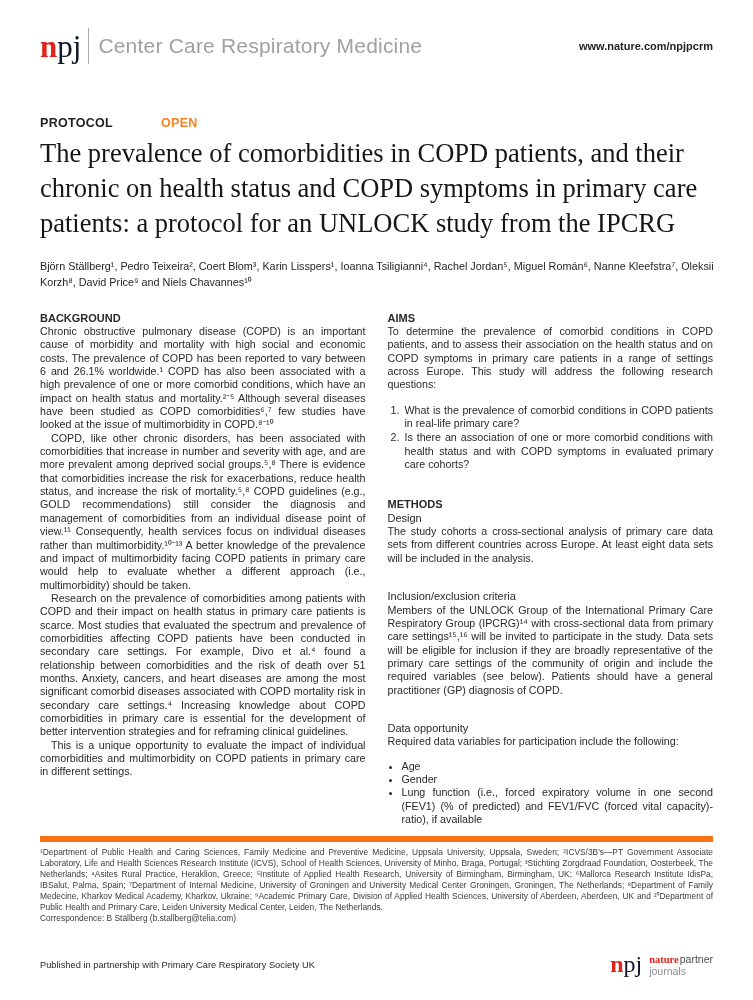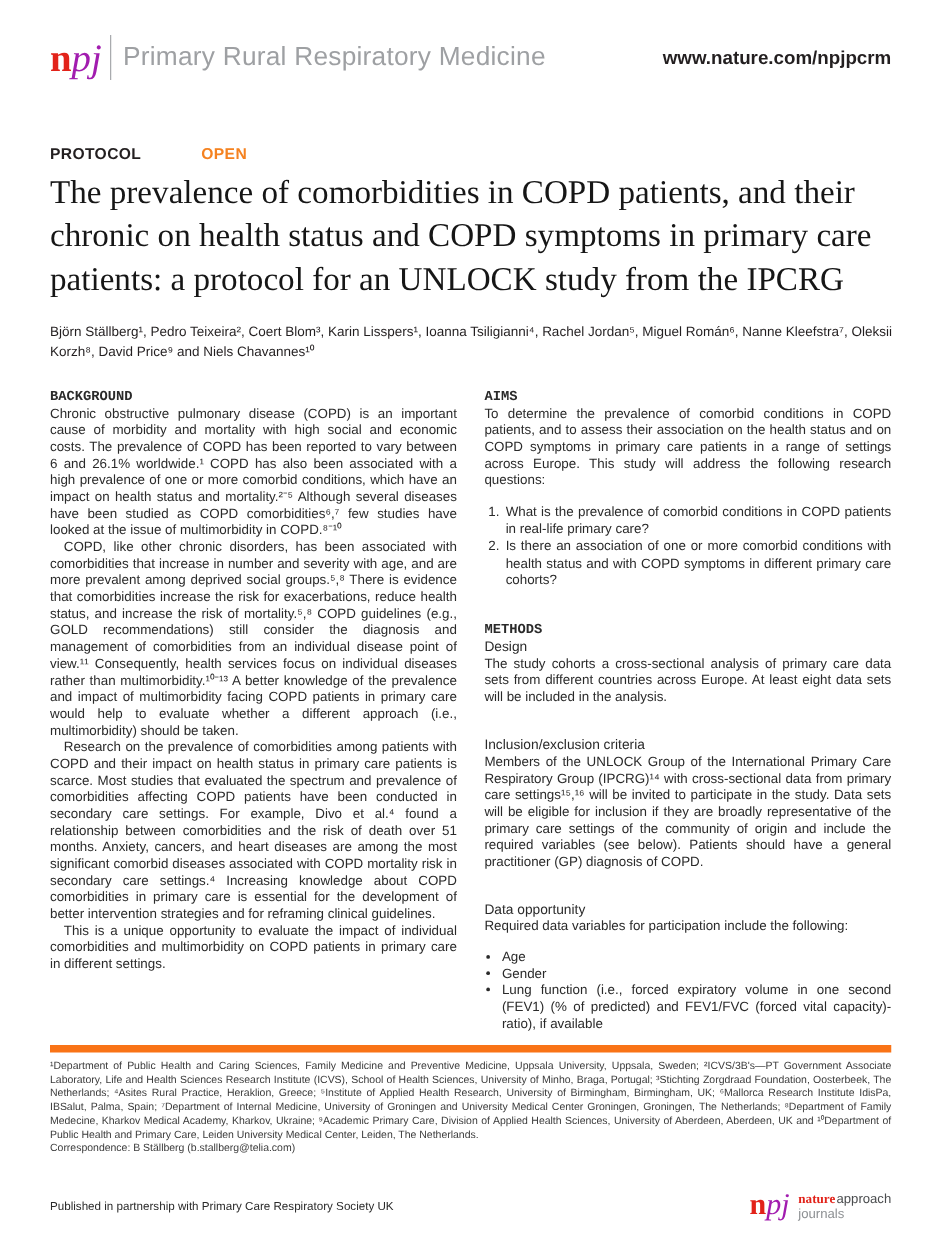--- a/index.html
+++ b/index.html
@@ -5,41 +5,41 @@
   html,body{margin:0;padding:0;background:#ffffff;}
   body{font-family:"Liberation Sans",sans-serif;color:#231f20;}
   .page{position:relative;width:753px;height:1000px;background:#fff;overflow:hidden;}
   .inner{padding:0 40px;}
 
   
   .masthead{display:flex;align-items:center;justify-content:space-between;padding-top:28px;}
   .brand{display:flex;align-items:center;}
   .npj{font-family:"Liberation Serif",serif;font-size:31px;line-height:1;}
   .npj .n{color:#e2231a;font-weight:700;}
-  .npj .pj{color:#a21caf;font-weight:400;font-style:italic;}
+  .npj .pj{color:#0f172a;font-weight:400;}
   .brand-divider{width:1px;height:36px;background:#a9abae;margin:0 9px 0 7px;}
   .journal-name{font-size:21px;color:#9ea0a3;letter-spacing:.2px;}
-  .site-url{font-size:15px;font-weight:700;color:#231f20;}
+  .site-url{font-size:11px;font-weight:700;color:#231f20;}
 
   
   .kicker-row{margin-top:52px;display:flex;align-items:flex-end;gap:48px;}
   .kicker{font-size:12.5px;font-weight:700;letter-spacing:.3px;color:#231f20;}
   .open-tag{font-size:12.5px;font-weight:700;color:#f58220;letter-spacing:.3px;}
 
   
   .title{font-family:"Liberation Serif",serif;font-size:26.5px;line-height:1.33;font-weight:400;color:#161616;margin-top:6px;width:690px;}
   .authors{font-size:10.8px;line-height:1.4;margin-top:4px;width:680px;color:#231f20;}
   .citation{font-size:10.5px;margin-top:16px;color:#231f20;}
   .citation .j{font-style:italic;}
   .citation .vol{font-weight:700;}
 
   
   .columns{display:flex;gap:22px;margin-top:22px;}
   .col{width:326px;text-align:justify;font-size:10.7px;line-height:13.35px;color:#2a2a2a;}
-  .sec-head{font-weight:700;font-size:11px;margin:0 0 2px 0;text-align:left;font-family:Liberation Mono, monospace;}
+  .sec-head{font-weight:700;font-size:11px;margin:0 0 2px 0;text-align:left;}
   .sub-head{font-size:11px;margin:13px 0 1px 0;text-align:left;}
   .col p{margin:0;}
   .col p.indent{text-indent:11px;}
   .gap-s{height:12px;}
   ol.qlist{margin:12px 0 0 0;padding-left:15px;}
   ol.qlist li{margin:0 0 1px 0;padding-left:2px;}
   ul.blist{margin:11px 0 0 0;padding-left:14px;list-style:disc;}
   ul.blist li{margin:0;}
 
   
@@ -61,21 +61,21 @@
 </head>
 <body>
 
 <div class="page">
   <div class="inner">
 
     <div class="masthead">
       <div class="brand">
         <span class="npj"><span class="n">n</span><span class="pj">pj</span></span>
         <span class="brand-divider"></span>
-        <span class="journal-name">Primary Rural Respiratory Medicine</span>
+        <span class="journal-name">Center Care Respiratory Medicine</span>
       </div>
       <span class="site-url">www.nature.com/npjpcrm</span>
     </div>
 
     <div class="kicker-row">
       <span class="kicker">PROTOCOL</span>
       <span class="open-tag">OPEN</span>
     </div>
 
     <h1 class="title">The prevalence of comorbidities in COPD patients, and their chronic on health status and COPD symptoms in primary care patients: a protocol for an UNLOCK study from the IPCRG</h1>
@@ -91,21 +91,21 @@
         <p class="indent">COPD, like other chronic disorders, has been associated with comorbidities that increase in number and severity with age, and are more prevalent among deprived social groups.⁵,⁸ There is evidence that comorbidities increase the risk for exacerbations, reduce health status, and increase the risk of mortality.⁵,⁸ COPD guidelines (e.g., GOLD recommendations) still consider the diagnosis and management of comorbidities from an individual disease point of view.¹¹ Consequently, health services focus on individual diseases rather than multimorbidity.¹⁰⁻¹³ A better knowledge of the prevalence and impact of multimorbidity facing COPD patients in primary care would help to evaluate whether a different approach (i.e., multimorbidity) should be taken.</p>
         <p class="indent">Research on the prevalence of comorbidities among patients with COPD and their impact on health status in primary care patients is scarce. Most studies that evaluated the spectrum and prevalence of comorbidities affecting COPD patients have been conducted in secondary care settings. For example, Divo et al.⁴ found a relationship between comorbidities and the risk of death over 51 months. Anxiety, cancers, and heart diseases are among the most significant comorbid diseases associated with COPD mortality risk in secondary care settings.⁴ Increasing knowledge about COPD comorbidities in primary care is essential for the development of better intervention strategies and for reframing clinical guidelines.</p>
         <p class="indent">This is a unique opportunity to evaluate the impact of individual comorbidities and multimorbidity on COPD patients in primary care in different settings.</p>
       </div>
 
       <div class="col">
         <p class="sec-head">AIMS</p>
         <p>To determine the prevalence of comorbid conditions in COPD patients, and to assess their association on the health status and on COPD symptoms in primary care patients in a range of settings across Europe. This study will address the following research questions:</p>
         <ol class="qlist">
           <li>What is the prevalence of comorbid conditions in COPD patients in real-life primary care?</li>
-          <li>Is there an association of one or more comorbid conditions with health status and with COPD symptoms in different primary care cohorts?</li>
+          <li>Is there an association of one or more comorbid conditions with health status and with COPD symptoms in evaluated primary care cohorts?</li>
         </ol>
 
         <div class="gap-s"></div>
 
         <p class="sec-head" style="margin-top:14px;">METHODS</p>
         <p class="sub-head" style="margin-top:0;">Design</p>
         <p>The study cohorts a cross-sectional analysis of primary care data sets from different countries across Europe. At least eight data sets will be included in the analysis.</p>
 
         <p class="sub-head" style="margin-top:25px;">Inclusion/exclusion criteria</p>
         <p>Members of the UNLOCK Group of the International Primary Care Respiratory Group (IPCRG)¹⁴ with cross-sectional data from primary care settings¹⁵,¹⁶ will be invited to participate in the study. Data sets will be eligible for inclusion if they are broadly representative of the primary care settings of the community of origin and include the required variables (see below). Patients should have a general practitioner (GP) diagnosis of COPD.</p>
@@ -125,18 +125,18 @@
   <div class="footnote">
     <p class="affil">¹Department of Public Health and Caring Sciences, Family Medicine and Preventive Medicine, Uppsala University, Uppsala, Sweden; ²ICVS/3B's—PT Government Associate Laboratory, Life and Health Sciences Research Institute (ICVS), School of Health Sciences, University of Minho, Braga, Portugal; ³Stichting Zorgdraad Foundation, Oosterbeek, The Netherlands; ⁴Asites Rural Practice, Heraklion, Greece; ⁵Institute of Applied Health Research, University of Birmingham, Birmingham, UK; ⁶Mallorca Research Institute IdisPa, IBSalut, Palma, Spain; ⁷Department of Internal Medicine, University of Groningen and University Medical Center Groningen, Groningen, The Netherlands; ⁸Department of Family Medecine, Kharkov Medical Academy, Kharkov, Ukraine; ⁹Academic Primary Care, Division of Applied Health Sciences, University of Aberdeen, Aberdeen, UK and ¹⁰Department of Public Health and Primary Care, Leiden University Medical Center, Leiden, The Netherlands.</p>
     <p class="fn-line">Correspondence: B Ställberg (b.stallberg@telia.com)</p>
   </div>
 
   <div class="footer">
     <span class="partnership">Published in partnership with Primary Care Respiratory Society UK</span>
     <div class="np-logo">
       <span class="npj"><span class="n">n</span><span class="pj">pj</span></span>
       <span class="np-stack">
-        <span class="row1"><span class="nature">nature</span><span class="partner">approach</span></span>
+        <span class="row1"><span class="nature">nature</span><span class="partner">partner</span></span>
         <span class="journals">journals</span>
       </span>
     </div>
   </div>
 </div>
 
 </body></html>

